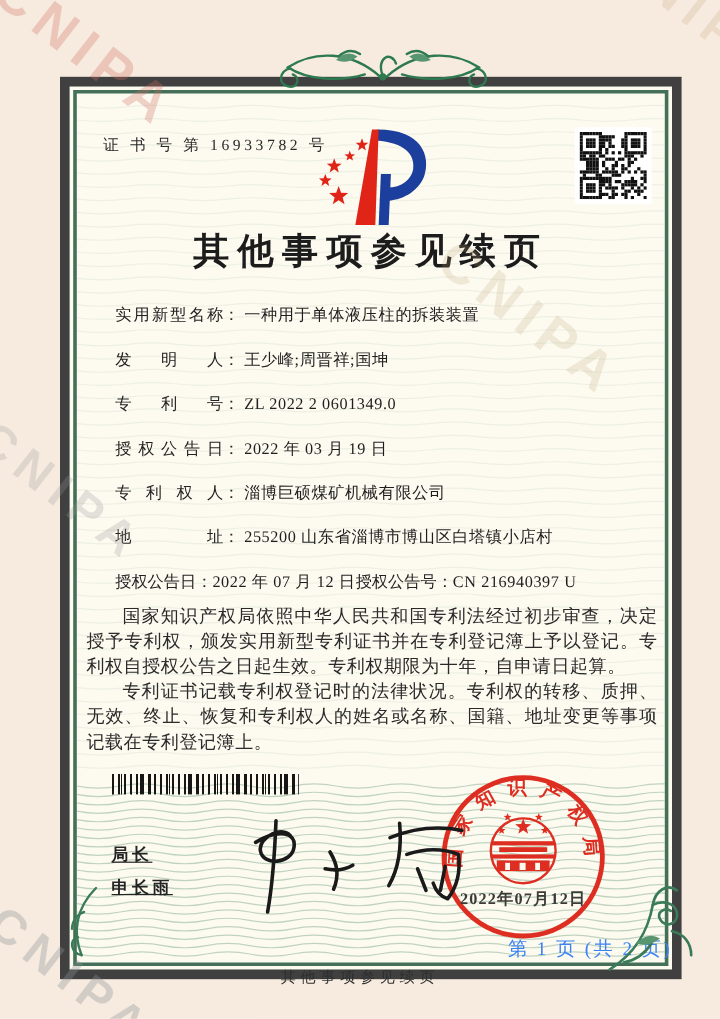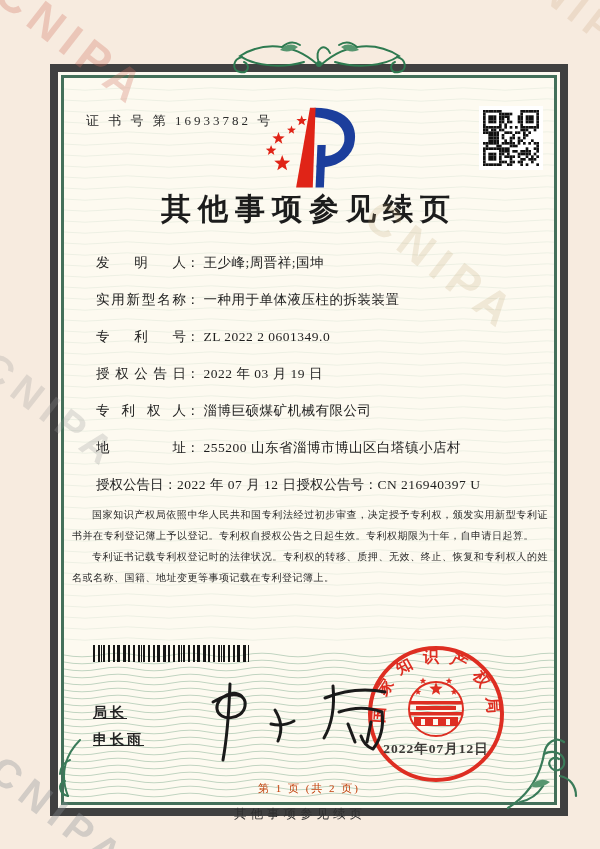--- a/index.html
+++ b/index.html
@@ -55,21 +55,21 @@
   .flabel{
     display:inline-block;width:90px;vertical-align:top;
     text-align:justify;text-align-last:justify;color:#222;
   }
   .fcolon{display:inline-block;margin-right:4px;}
   .fvalue{letter-spacing:.5px;color:#1e1e1e;}
   .grant-row{display:flex;height:37px;white-space:nowrap;}
   
   .paras{
     position:absolute;left:14px;right:12px;top:432px;
-    font-size:10px;line-height:21px;color:#2a2a2a;text-align:justify;
+    font-size:15px;line-height:21px;color:#2a2a2a;text-align:justify;
   }
   .paras p{margin:0;text-indent:2em;letter-spacing:.5px;}
   
   .barcode{
     position:absolute;left:35px;top:573px;width:156px;height:17px;
     background:
       repeating-linear-gradient(90deg,#161616 0 2px,transparent 2px 5px),
       repeating-linear-gradient(90deg,#161616 0 1px,transparent 1px 8px);
   }
   
@@ -80,22 +80,22 @@
     line-height:27px;z-index:5;text-decoration:underline;
   }
   .sig-svg{position:absolute;left:125px;top:606px;z-index:5;}
   .seal{position:absolute;left:303px;top:567px;width:150px;height:150px;z-index:4;opacity:.95;}
   .seal-date{
     position:absolute;left:0;right:0;top:101px;text-align:center;
     font-size:13.5px;font-weight:bold;letter-spacing:1px;color:#33302e;
   }
   
   .page-no{
-    position:absolute;left:0;right:0;top:709px;text-align:center;
-    font-size:11px;letter-spacing:2px;color:#c2410c;
+    position:absolute;left:0;right:0;top:709px;text-align:right;
+    font-size:16px;letter-spacing:2px;color:#3b82f6;
   }
   .footer-note{
     position:absolute;left:0;right:0;top:806px;text-align:center;
     font-size:12.5px;letter-spacing:4px;color:#2e2e2e;z-index:2;
   }
   
   .garland{position:absolute;left:222px;top:36px;z-index:6;pointer-events:none;}
   .flourish-br{position:absolute;left:500px;top:724px;z-index:6;pointer-events:none;}
   .flourish-bl{position:absolute;left:50px;top:736px;z-index:6;pointer-events:none;}
 </style>
@@ -465,24 +465,24 @@
           <rect x="37.33" y="53.33" width="2.67" height="2.67" fill="#111"></rect>
           <rect x="42.67" y="53.33" width="2.67" height="2.67" fill="#111"></rect>
           <rect x="53.33" y="53.33" width="2.67" height="2.67" fill="#111"></rect>
         </svg>
     </div>
 
     <h1 class="title">其他事项参见续页</h1>
 
     <div class="fields">
       <div class="frow">
+        <span class="flabel">实用新型名称</span><span class="fcolon">：</span><span class="fvalue">一种用于单体液压柱的拆装装置</span>
+      </div>
+      <div class="frow">
         <span class="flabel">发明人</span><span class="fcolon">：</span><span class="fvalue">王少峰;周晋祥;国坤</span>
-      </div>
-      <div class="frow">
-        <span class="flabel">实用新型名称</span><span class="fcolon">：</span><span class="fvalue">一种用于单体液压柱的拆装装置</span>
       </div>
       <div class="frow">
         <span class="flabel">专利号</span><span class="fcolon">：</span><span class="fvalue">ZL 2022 2 0601349.0</span>
       </div>
       <div class="frow">
         <span class="flabel">授权公告日</span><span class="fcolon">：</span><span class="fvalue">2022 年 03 月 19 日</span>
       </div>
       <div class="frow">
         <span class="flabel">专利权人</span><span class="fcolon">：</span><span class="fvalue">淄博巨硕煤矿机械有限公司</span>
       </div>

